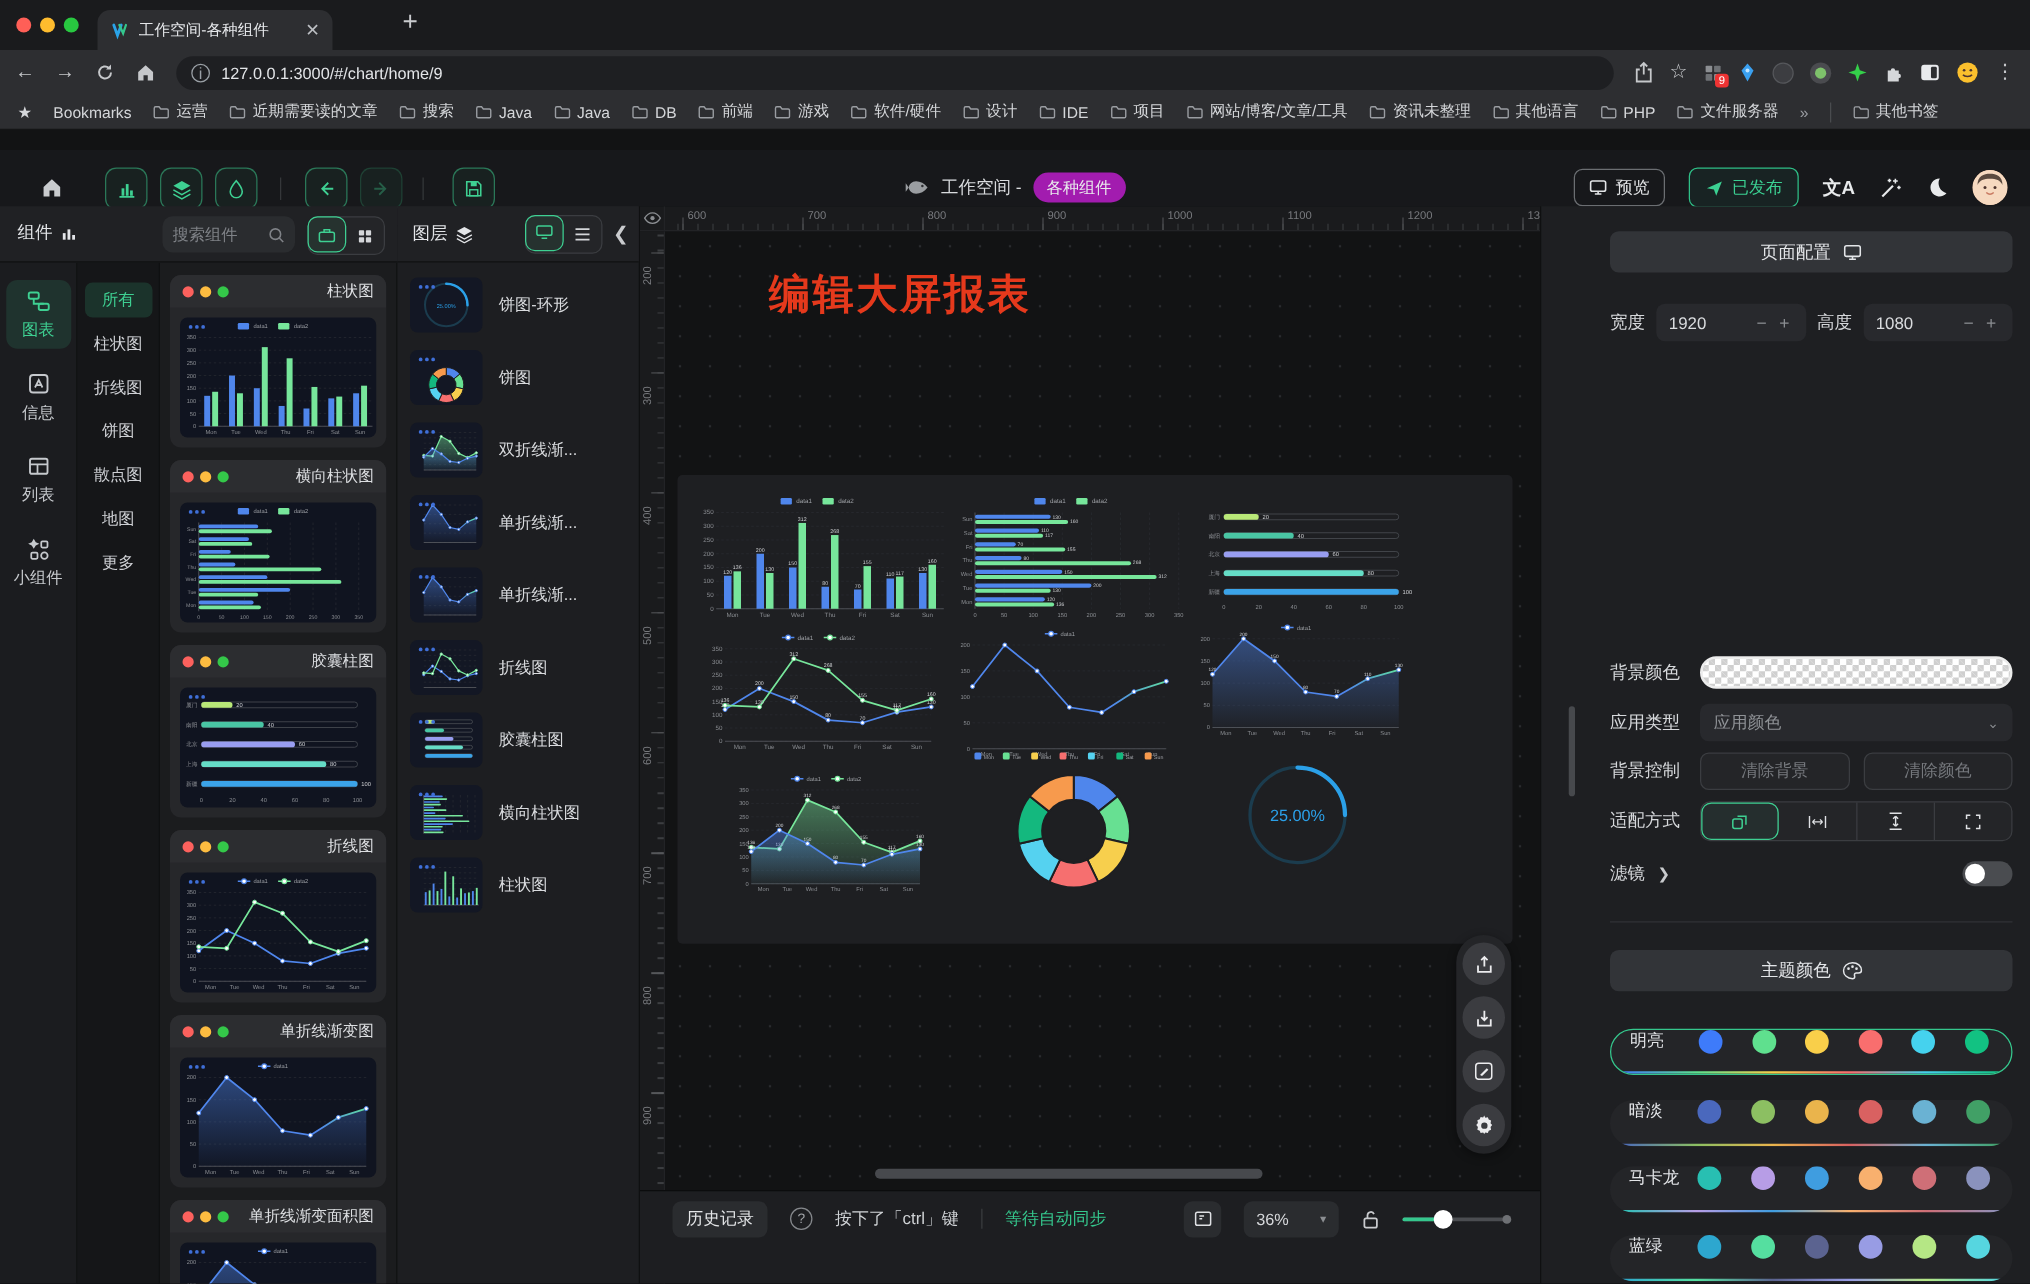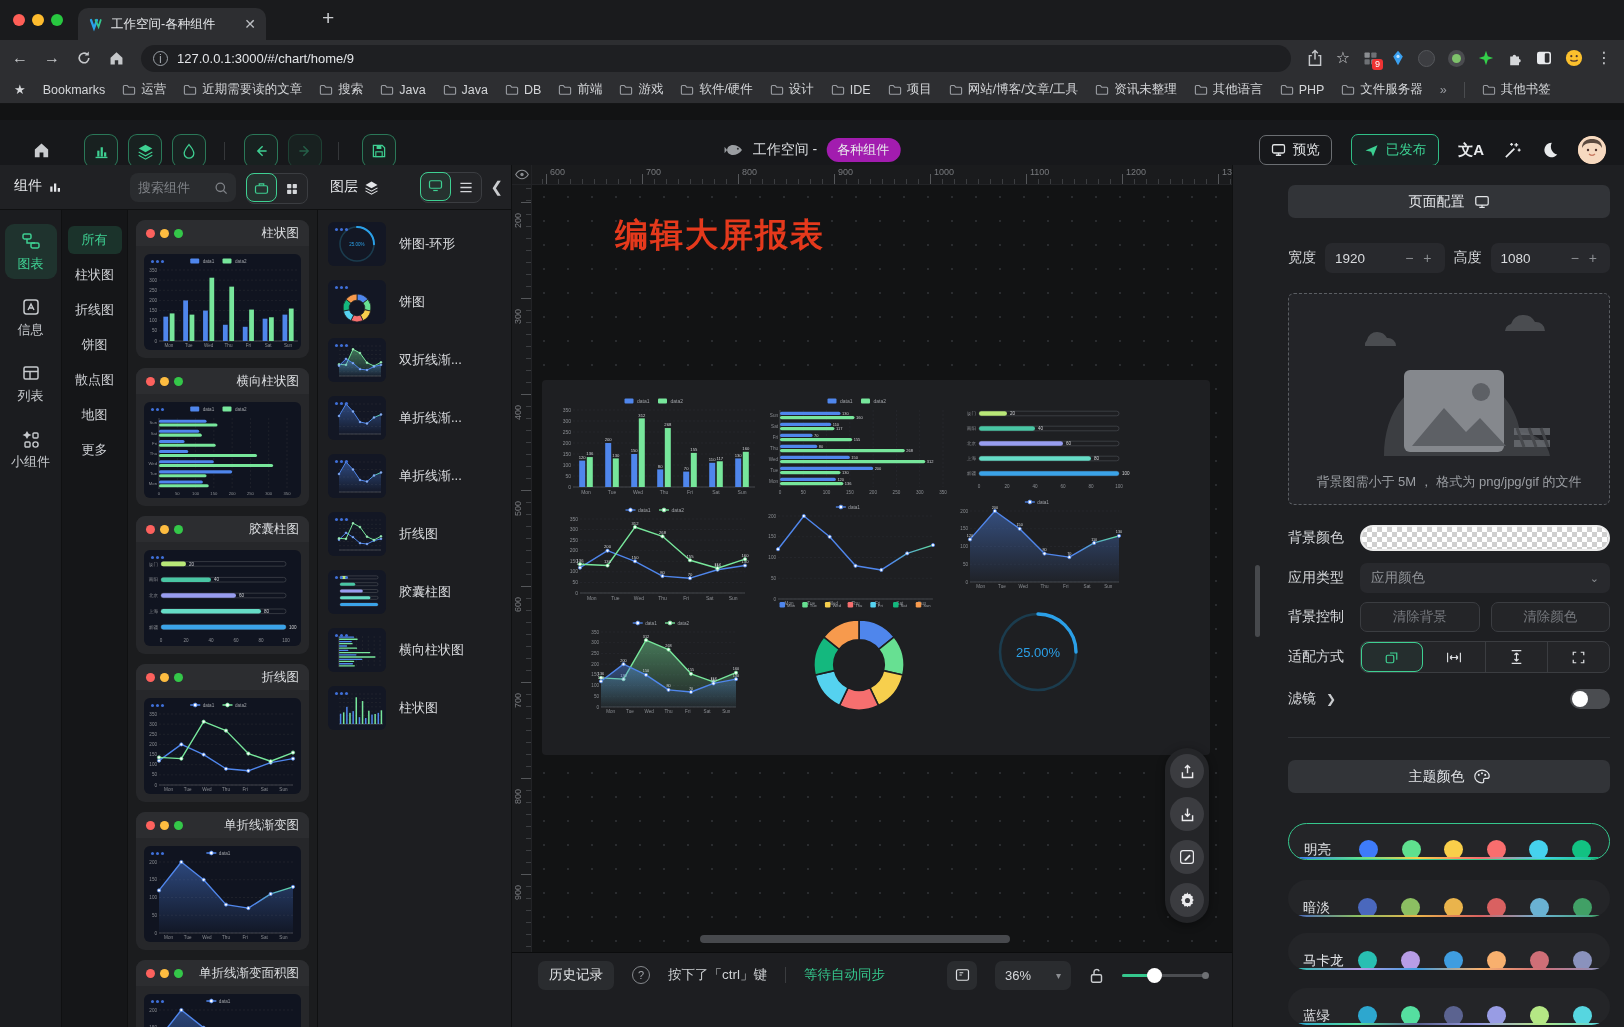--- a/index.html
+++ b/index.html
@@ -118,21 +118,21 @@
 .selectbox .cv{margin-left:auto;color:#8b8e92;font-size:11px;}
 .ctrl-btns{flex:1;display:flex;gap:11px;}
 .ghost-btn{flex:1;height:30px;border:1px solid #3b3d41;border-radius:7px;color:#75787d;font-size:13.5px;display:flex;align-items:center;justify-content:center;background:#242528;}
 .fit-group{flex:1;display:flex;border:1px solid #3b3d41;border-radius:8px;background:#242528;}
 .fit-cell{flex:1;height:30px;display:flex;align-items:center;justify-content:center;border-right:1px solid #3b3d41;color:#dfe1e4;}
 .fit-cell:last-child{border-right:0;}
 .fit-cell.active{outline:1px solid #3ed092;outline-offset:-1px;border-radius:8px;color:#3ed092;background:rgba(62,208,146,.06);}
 .toggle{width:40px;height:20px;border-radius:10px;background:#4a4c50;position:relative;margin-left:auto;}
 .toggle .tknob{position:absolute;left:2px;top:2px;width:16px;height:16px;border-radius:50%;background:#fff;}
 .cfg-div{position:absolute;left:55px;right:14px;top:572px;height:1px;background:#303236;}
-.theme-row{position:absolute;left:55px;right:14px;height:37px;background:#242528;border-radius:19px;display:flex;align-items:flex-end;padding:0 15px;overflow:hidden;}
+.theme-row{position:absolute;left:55px;right:14px;height:37px;background:#242528;border-radius:19px;display:flex;align-items:flex-start;padding:0 15px;overflow:hidden;}
 .theme-row.active{border:1px solid #35c78d;}
 .theme-name{font-size:13.5px;color:#e2e4e7;width:52px;flex:none;}
 .theme-dots{flex:1;display:flex;justify-content:space-between;padding:0 3px;}
 .tdot{width:19px;height:19px;border-radius:50%;}
 .theme-line{position:absolute;left:8px;right:8px;bottom:0;height:2px;border-radius:1px;}
 </style>
 </head>
 <body>
 
 <div class="screen">
@@ -1619,36 +1619,20 @@
         <div class="num-input">
             <span>1920</span>
             <span class="pm">− +</span>
           </div>
         <span>高度</span>
         <div class="num-input">
             <span>1080</span>
             <span class="pm">− +</span>
           </div>
       </div>
-      <div class="upload">
-        <svg width="330" height="150" viewBox="0 0 330 150" style="margin:14px auto 0;display:block">
-          <path d="M78 32a10 10 0 0 1 10-8 11 11 0 0 1 10 6 8 8 0 0 1 9 8H76a7 7 0 0 1 2-6z" fill="#4a4c50"></path>
-          <path d="M222 16a12 12 0 0 1 12-9 13 13 0 0 1 12 7 9 9 0 0 1 10 9h-40a8 8 0 0 1 6-7z" fill="#4a4c50"></path>
-          <path d="M95 148c0-45 25-80 70-80 40 0 62 28 66 56 18 2 28 12 30 24z" fill="#3c3e42"></path>
-          <rect x="115" y="62" width="100" height="82" rx="6" fill="#85888d"></rect>
-          <circle cx="192" cy="84" r="9" fill="#5d6065"></circle>
-          <path d="M123 138l32-38 22 24 14-14 26 28z" fill="#5d6065"></path>
-          <g opacity=".8">
-              <rect x="225" y="120" width="36" height="7" fill="#6a6d72"></rect>
-              <rect x="225" y="132" width="36" height="7" fill="#6a6d72"></rect>
-              <path d="M228 120l7 19M240 120l7 19M252 120l7 19" stroke="#4a4c50" stroke-width="3"></path>
-            </g>
-        </svg>
-        <div class="upload-hint">背景图需小于 5M ， 格式为 png/jpg/gif 的文件</div>
-      </div>
       <div class="cfg-row" style="top:398px">
         <span class="cfg-label">应用类型</span>
         <div class="selectbox">
             <span>应用颜色</span>
             <span class="cv">⌄</span>
           </div>
       </div>
       <div class="cfg-row" style="top:360px">
         <span class="cfg-label">背景颜色</span>
         <div class="swatch"></div>

